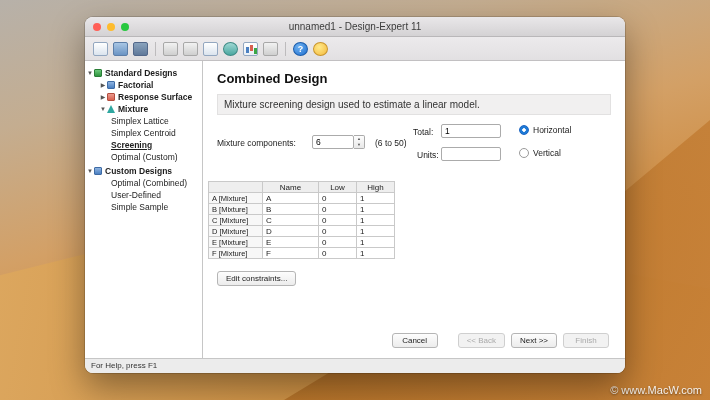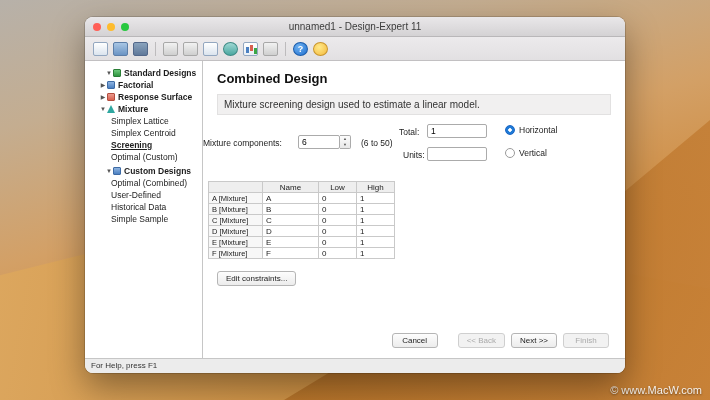--- a/index.html
+++ b/index.html
@@ -45,38 +45,38 @@
   .i-help { background:radial-gradient(circle at 35% 30%,#6fb1f0,#1f6fd0); border:1px solid #1a5cab;
     border-radius:50%; color:#fff; font-size:9px; font-weight:bold; text-align:center; line-height:13px; }
   .i-bulb { background:radial-gradient(circle at 40% 35%,#ffe98a,#f4b93c); border:1px solid #c9952c; border-radius:50%; }
 
   .win-body { display:flex; height:297px; background:#fff; }
 
   
   .sidebar { width:118px; border-right:1px solid #c6c6c6; background:#fff; padding-top:6px; overflow:hidden; }
   .tree-item { display:flex; align-items:center; height:11px; font-size:8.5px; color:#1d1d1d;
     white-space:nowrap; cursor:default; margin-bottom:1px; }
-  .lvl0 { padding-left:20px; } .lvl1 { padding-left:14px; } .lvl2 { padding-left:26px; }
+  .lvl0 { padding-left:1px; } .lvl1 { padding-left:14px; } .lvl2 { padding-left:26px; }
   .disc { width:8px; font-size:6px; color:#555; text-align:center; flex:0 0 8px; }
   .ticon { width:8px; height:8px; border-radius:1px; margin-right:3px; flex:0 0 8px; }
   .ti-green { background:linear-gradient(#6cc97a,#2f9440); border:1px solid #2a7e37; }
   .ti-blue  { background:linear-gradient(#8fb4e0,#4a7fc1); border:1px solid #3e6ba5; }
   .ti-red   { background:linear-gradient(#eb9a8e,#d8604f); border:1px solid #b34d3e; }
   .ti-tri { width:0; height:0; border-left:4px solid transparent; border-right:4px solid transparent;
     border-bottom:8px solid #2fa7a0; background:none; border-radius:0; }
   .tlabel.bold { font-weight:bold; }
   .tlabel.selected { font-weight:bold; text-decoration:underline; }
 
   
   .content { position:relative; flex:1; background:#fff; overflow:hidden; }
   .page-title { font-size:13px; font-weight:bold; color:#111; margin:10px 0 8px 14px; }
   .desc-bar { margin:0 14px; background:#f1f0f0; border:1px solid #e2e1e1;
     font-size:10px; color:#333; padding:4px 6px; }
 
-  .form-area { position:relative; margin:8px 0 0; height:48px; font-size:8.5px; color:#222; }
+  .form-area { position:relative; margin:8px 14px 0; height:48px; font-size:8.5px; color:#222; }
   .f-label { position:absolute; }
   .f-input { position:absolute; height:14px; border:1px solid #ababab; border-radius:2px;
     font-size:8.5px; padding:0 3px; font-family:"Liberation Sans",sans-serif; }
   .spinner { position:absolute; width:11px; height:14px; border:1px solid #ababab; border-left:none;
     border-radius:0 2px 2px 0; background:linear-gradient(#fdfdfd,#e8e8e8);
     display:flex; flex-direction:column; }
   .spin-btn { flex:1; font-size:4px; line-height:6px; text-align:center; color:#555; }
   .radio-row { position:absolute; display:flex; align-items:center; gap:4px; }
   .radio { width:10px; height:10px; border-radius:50%; border:1px solid #9a9a9a; background:#fff; }
   .radio.on { border:1px solid #1a65c4;
@@ -186,23 +186,20 @@
         </div>
 
         <div class="tree-item lvl2">
           <span class="tlabel">Optimal (Combined)</span>
         </div>
 
         <div class="tree-item lvl2">
           <span class="tlabel">User-Defined</span>
         </div>
 
-        <div class="tree-item lvl2">
-          <span class="tlabel">Historical Data</span>
-        </div>
 
         <div class="tree-item lvl2">
           <span class="tlabel">Simple Sample</span>
         </div>
       </div>
 
       <div class="content">
         <div class="page-title">Combined Design</div>
         <div class="desc-bar">Mixture screening design used to estimate a linear model.</div>
 

